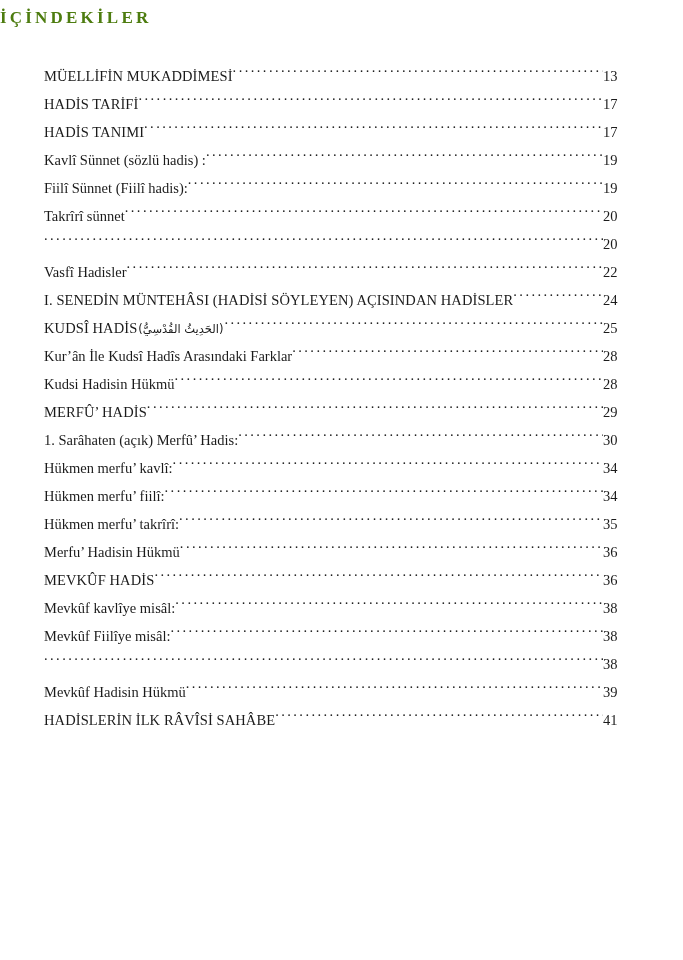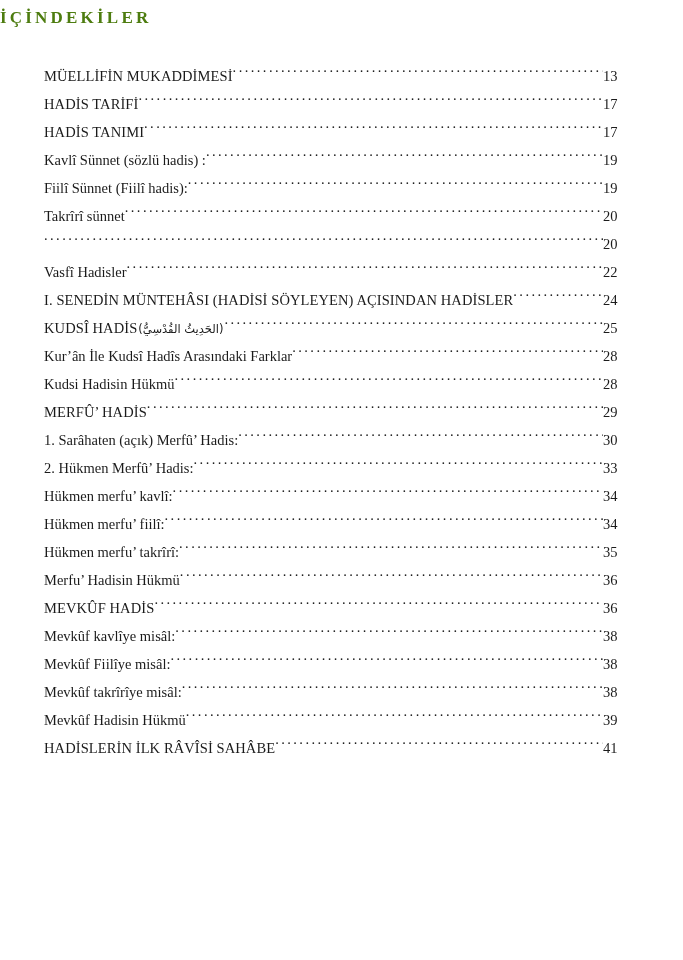--- a/index.html
+++ b/index.html
@@ -177,25 +177,20 @@
         <span class="label">MERFÛ’ HADİS</span>
         <span class="leader"></span>
         <span class="page-no">29</span>
       </li>
       <li class="toc-entry">
         <span class="label">1. Sarâhaten (açık) Merfû’ Hadis:</span>
         <span class="leader"></span>
         <span class="page-no">30</span>
       </li>
       <li class="toc-entry">
-        <span class="label">2. Hükmen Merfû’ Hadis:</span>
-        <span class="leader"></span>
-        <span class="page-no">33</span>
-      </li>
-      <li class="toc-entry">
         <span class="label">Hükmen merfu’ kavlî:</span>
         <span class="leader"></span>
         <span class="page-no">34</span>
       </li>
       <li class="toc-entry">
         <span class="label">Hükmen merfu’ fiilî:</span>
         <span class="leader"></span>
         <span class="page-no">34</span>
       </li>
       <li class="toc-entry">
@@ -217,21 +212,20 @@
         <span class="label">Mevkûf kavlîye misâl:</span>
         <span class="leader"></span>
         <span class="page-no">38</span>
       </li>
       <li class="toc-entry">
         <span class="label">Mevkûf Fiilîye misâl:</span>
         <span class="leader"></span>
         <span class="page-no">38</span>
       </li>
       <li class="toc-entry">
-        <span class="label">Mevkûf takrîrîye misâl:</span>
         <span class="leader"></span>
         <span class="page-no">38</span>
       </li>
       <li class="toc-entry">
         <span class="label">Mevkûf Hadisin Hükmü</span>
         <span class="leader"></span>
         <span class="page-no">39</span>
       </li>
       <li class="toc-entry caps">
         <span class="label">HADİSLERİN İLK RÂVÎSİ SAHÂBE</span>

